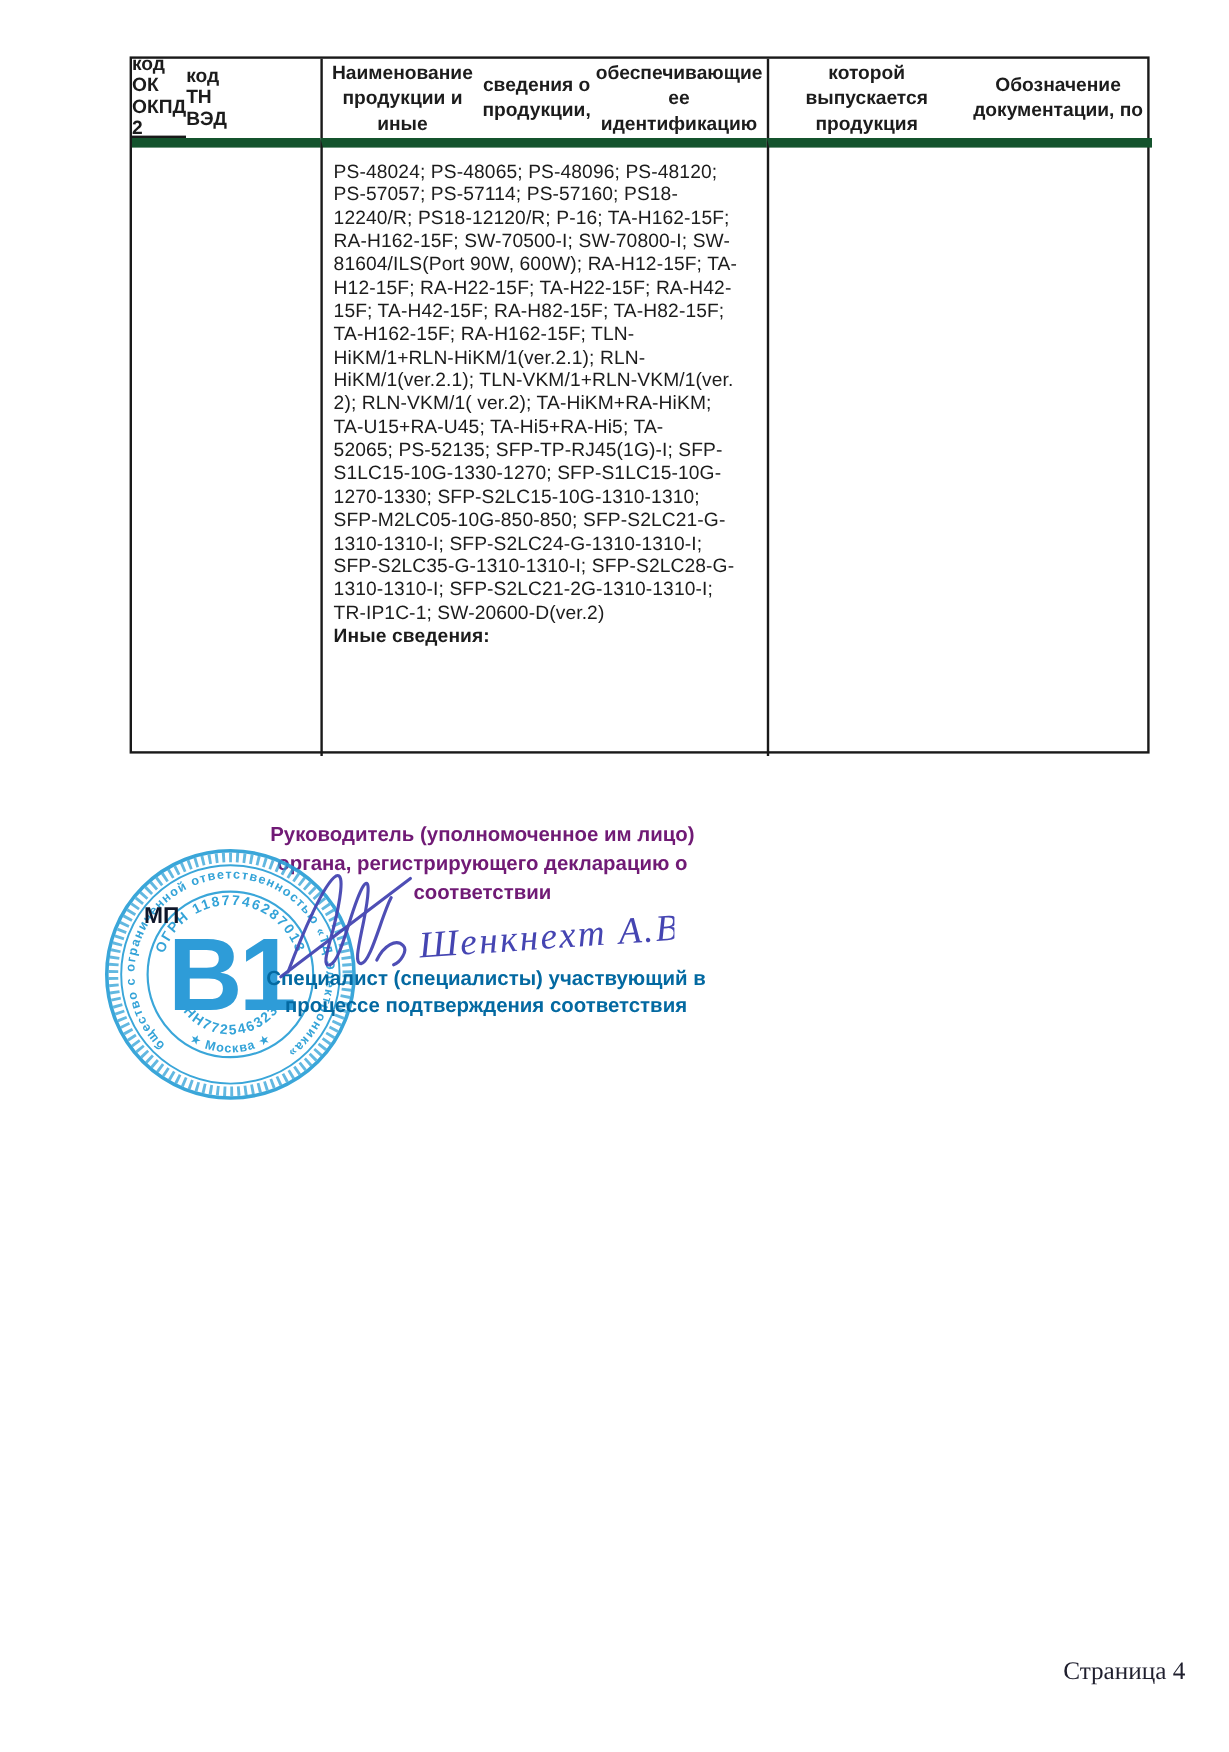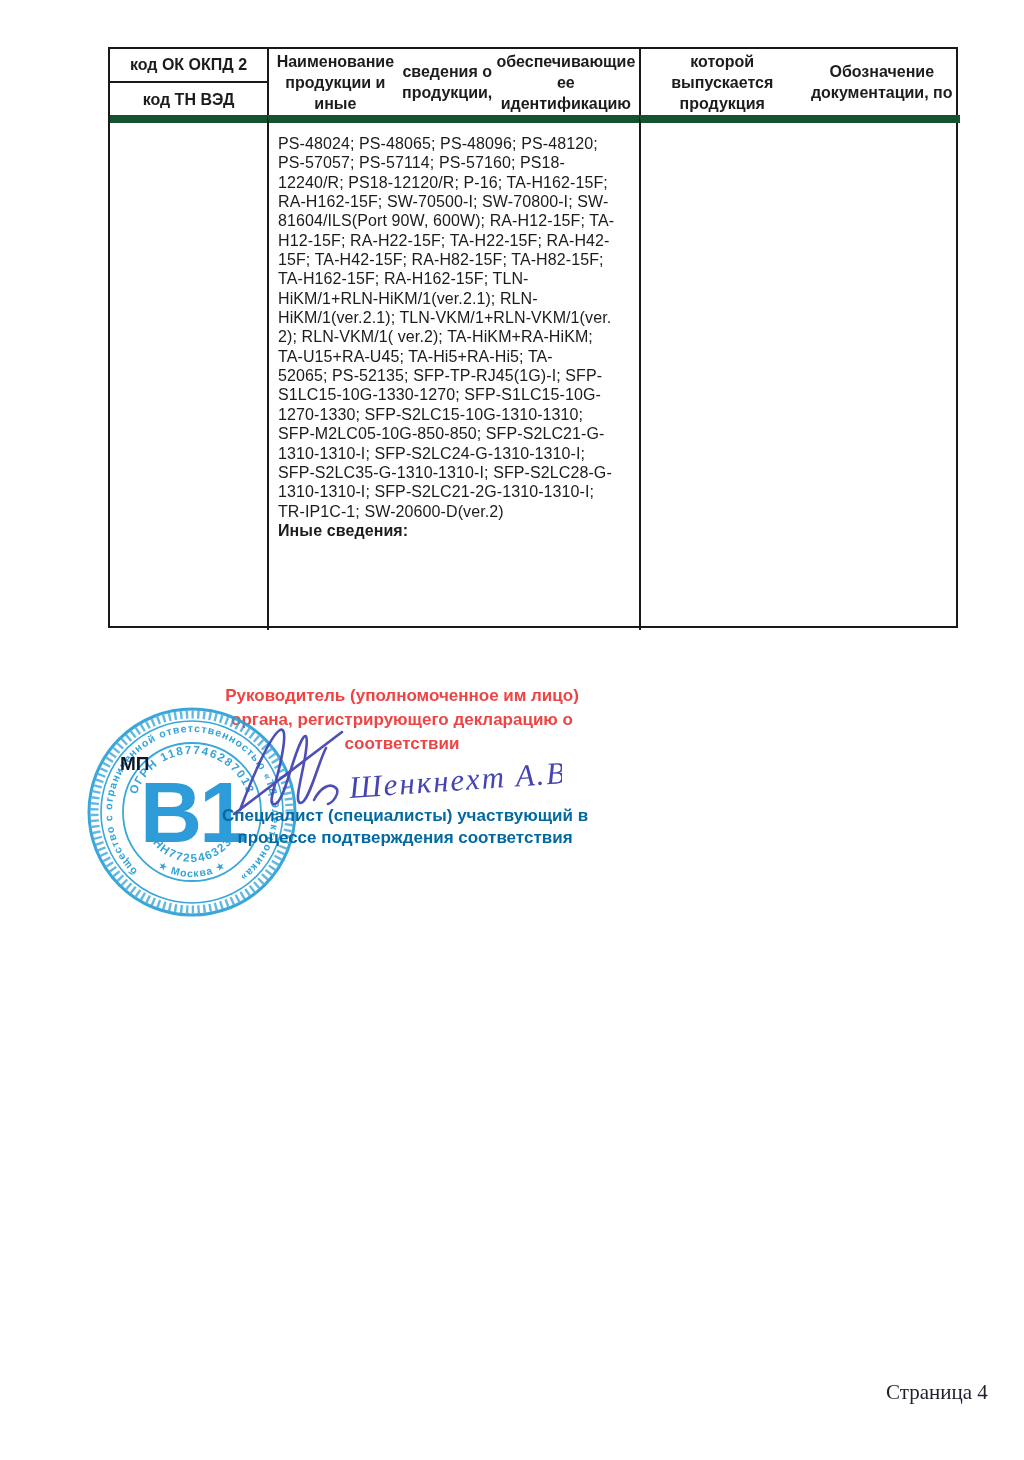--- a/index.html
+++ b/index.html
@@ -8,31 +8,31 @@
 
   
   .tbl{position:absolute;left:108px;top:47px;width:850px;height:581px;
        display:grid;grid-template-columns:157px 372px 321px;grid-template-rows:66px 515px;
        border:2px solid #191919;box-sizing:border-box;}
   .cell{box-sizing:border-box;}
   .bL{border-left:2px solid #191919;}
   .bT{border-top:8px solid #14532d;}
   .hcell{display:flex;align-items:center;justify-content:center;text-align:center;
          font-weight:bold;font-size:16px;line-height:21px;}
-  .col1head{display:flex;flex-direction:column;}
+  .col1head{display:flex;flex-direction:row;}
   .col1head .sub{flex:0 0 34px;display:flex;align-items:center;justify-content:center;
                  font-weight:bold;font-size:16px;}
   .col1head .sub:first-child{border-bottom:2px solid #191919;flex:0 0 32px;}
   .codes{padding:11px 4px 0 9px;font-size:16px;line-height:19.35px;letter-spacing:0.1px;}
   .codes div{white-space:nowrap;}
   .boldline{font-weight:bold;margin-top:0;}
 
   
   .sig-head{position:absolute;left:200px;top:684px;width:404px;text-align:center;
-            font-weight:bold;font-size:17px;line-height:24px;color:#ef4444;}
+            font-weight:bold;font-size:17px;line-height:24px;color:#701a75;}
   .mp{position:absolute;left:120px;top:753px;font-weight:bold;font-size:19px;color:#0f172a;z-index:3;}
   .spec{position:absolute;left:198px;top:805px;width:414px;text-align:center;
         font-weight:bold;font-size:17px;line-height:21.5px;color:#0369a1;z-index:3;}
 
   .stampwrap{position:absolute;left:84px;top:704px;width:216px;height:216px;z-index:1;}
   .sigwrap{position:absolute;left:222px;top:708px;width:340px;height:125px;z-index:4;}
 
   .footer{position:absolute;left:886px;top:1344px;font-family:"Liberation Serif","DejaVu Serif",serif;
           font-size:21px;color:#1f1f2e;margin-top:36px;}
 </style>

